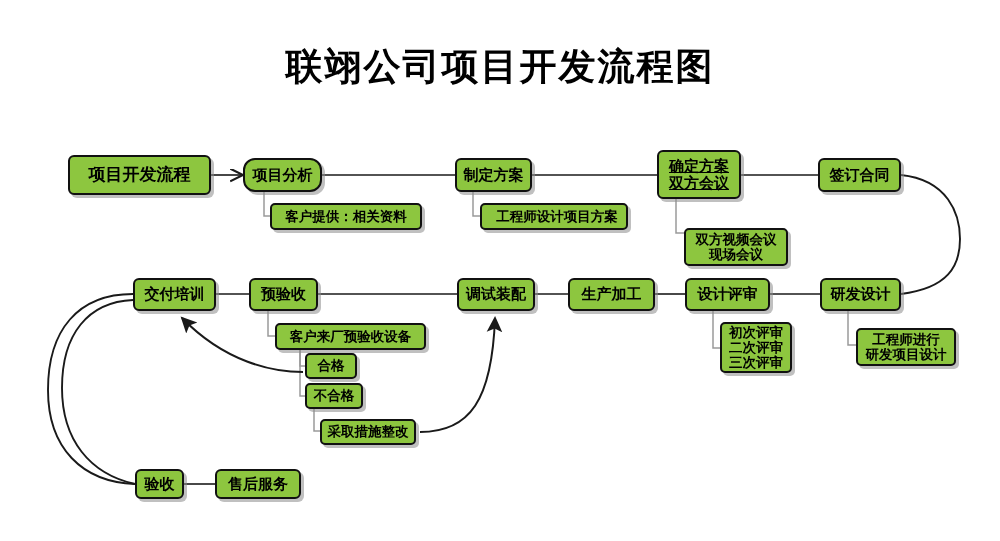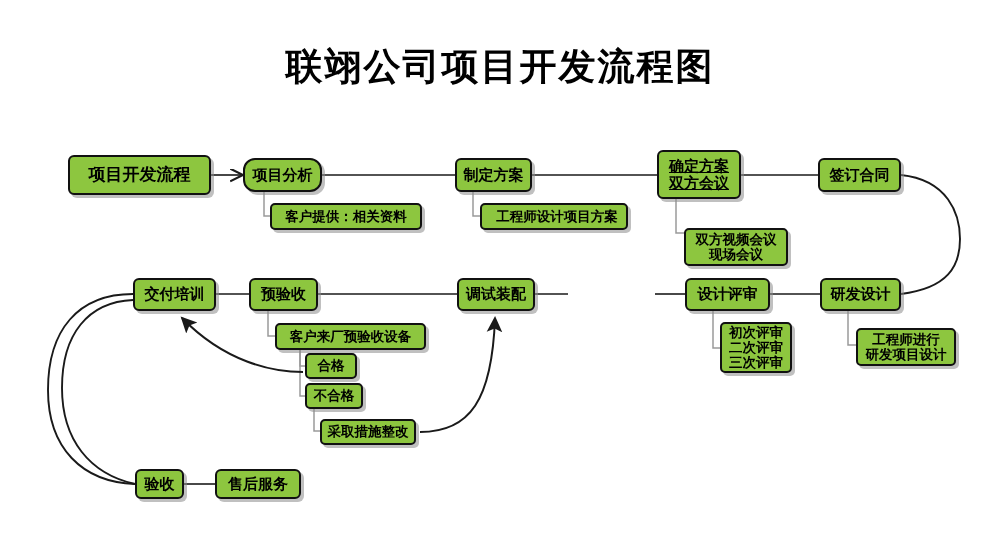--- a/index.html
+++ b/index.html
@@ -140,20 +140,21 @@
 现场会议</div>
   <div class="node n-main" style="left:818px; top:158px; width:83px;  height:34px;">签订合同</div>
 
   <div class="node n-main" style="left:820px; top:278px; width:81px;  height:33px;">研发设计</div>
   <div class="node n-sub" style="left:856px; top:328px; width:100px; height:38px;">工程师进行
 研发项目设计</div>
   <div class="node n-main" style="left:685px; top:278px; width:85px;  height:33px;">设计评审</div>
   <div class="node n-sub" style="left:720px; top:322px; width:72px;  height:51px;">初次评审
 二次评审
 三次评审</div>
+  <div class="node n-main" style="left:568px; top:278px; width:87px;  height:33px;">生产加工</div>
   <div class="node n-main" style="left:457px; top:278px; width:78px;  height:33px;">调试装配</div>
   <div class="node n-main" style="left:249px; top:278px; width:69px;  height:33px;">预验收</div>
   <div class="node n-sub" style="left:275px; top:323px; width:151px; height:27px;">客户来厂预验收设备</div>
   <div class="node n-sub" style="left:305px; top:353px; width:52px;  height:26px;">合格</div>
   <div class="node n-sub" style="left:305px; top:383px; width:58px;  height:26px;">不合格</div>
   <div class="node n-sub" style="left:320px; top:419px; width:96px; height:26px;">采取措施整改</div>
   <div class="node n-main" style="left:133px; top:278px; width:83px;  height:33px;">交付培训</div>
 
   <div class="node n-main" style="left:135px; top:469px; width:49px;  height:30px;">验收</div>
   <div class="node n-main" style="left:215px; top:469px; width:86px;  height:30px;">售后服务</div>

